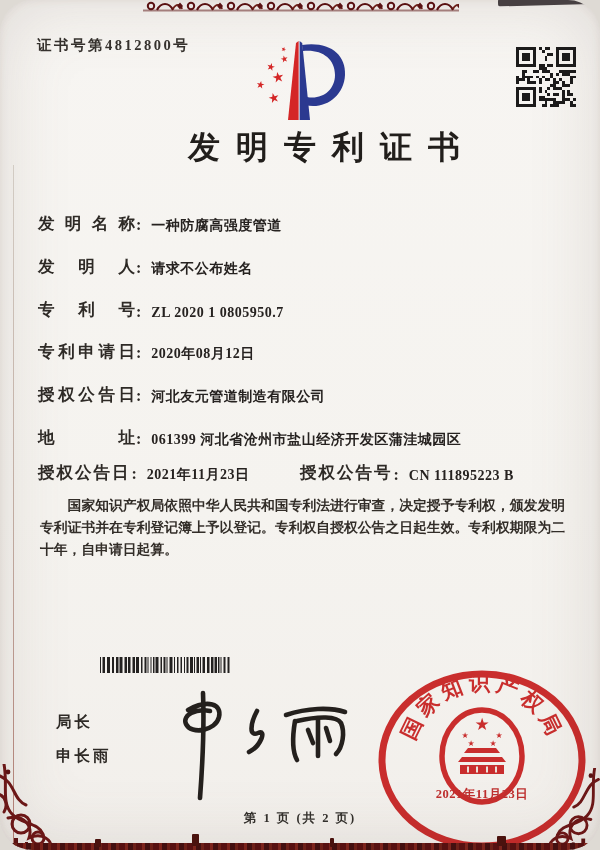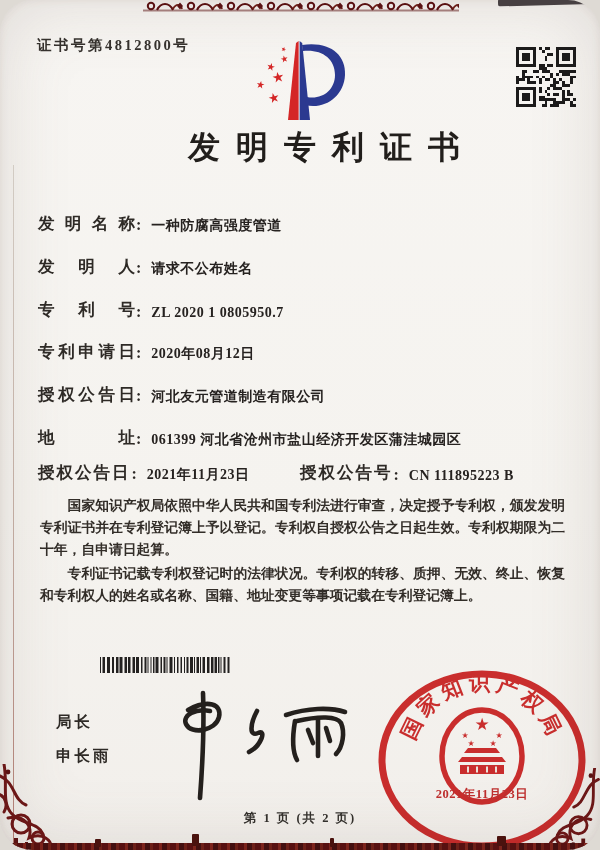--- a/index.html
+++ b/index.html
@@ -229,21 +229,20 @@
 
   <div class="abs frow grant" style="top:462px">
     <span class="flabel">授权公告日</span><span class="fcolon">:</span><span class="fvalue">2021年11月23日</span>
     <span class="g2">
       <span class="flabel">授权公告号</span><span class="fcolon">:</span><span class="fvalue">CN 111895223 B</span>
     </span>
   </div>
 
   <div class="abs body-text">
     <p>国家知识产权局依照中华人民共和国专利法进行审查，决定授予专利权，颁发发明专利证书并在专利登记簿上予以登记。专利权自授权公告之日起生效。专利权期限为二十年，自申请日起算。</p>
-    <p>专利证书记载专利权登记时的法律状况。专利权的转移、质押、无效、终止、恢复和专利权人的姓名或名称、国籍、地址变更等事项记载在专利登记簿上。</p>
   </div>
 
   <svg class="abs barcode" viewBox="0 0 132 16" preserveAspectRatio="none">
     <g id="bc" fill="#232120">
         <rect x="0" y="0" width="1" height="16"></rect>
         <rect x="2.5" y="0" width="2.5" height="16"></rect>
         <rect x="7" y="0" width="3" height="16"></rect>
         <rect x="12" y="0" width="2" height="16"></rect>
         <rect x="16" y="0" width="2.5" height="16"></rect>
         <rect x="19.5" y="0" width="3" height="16"></rect>

